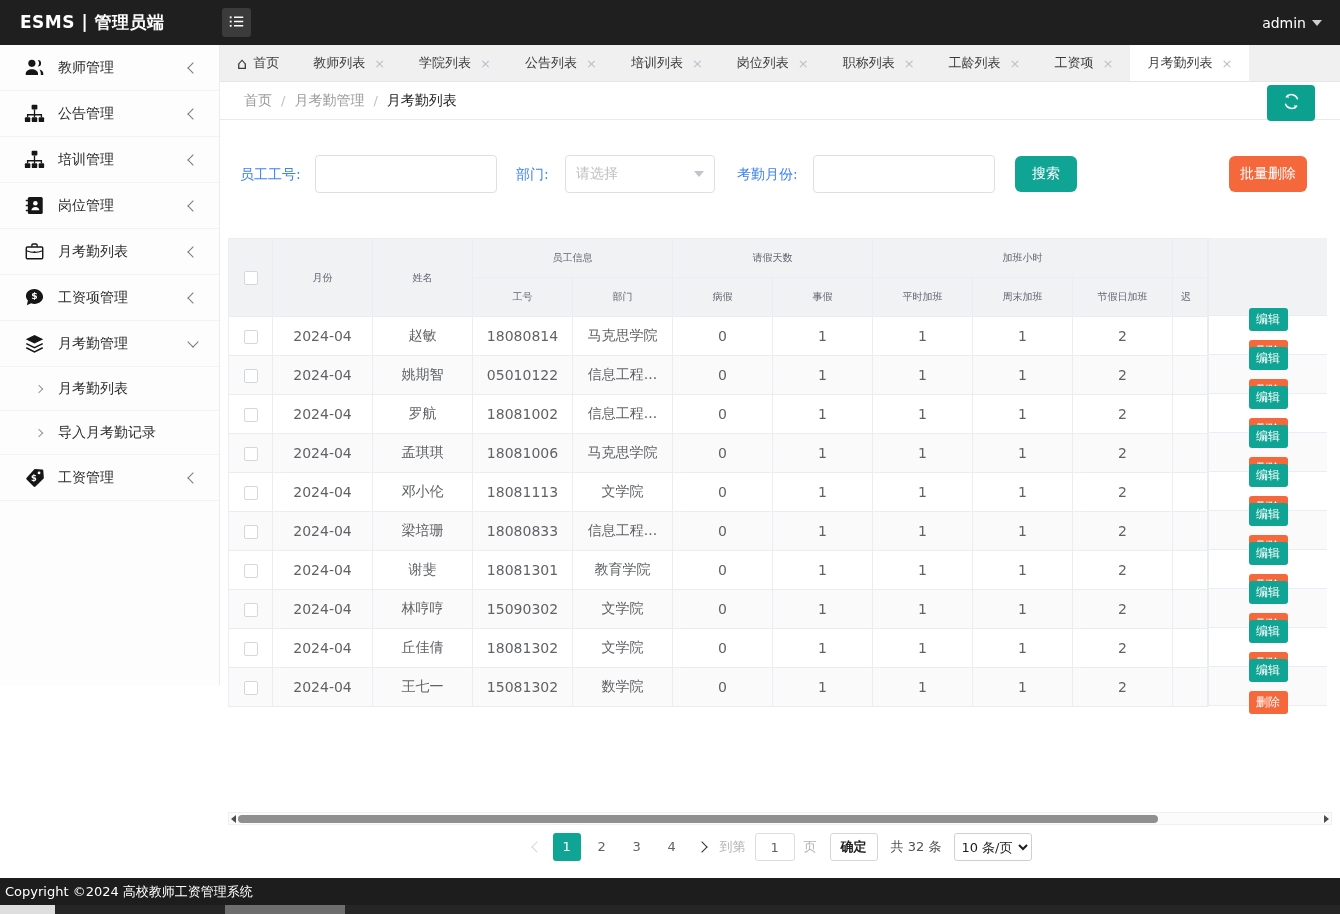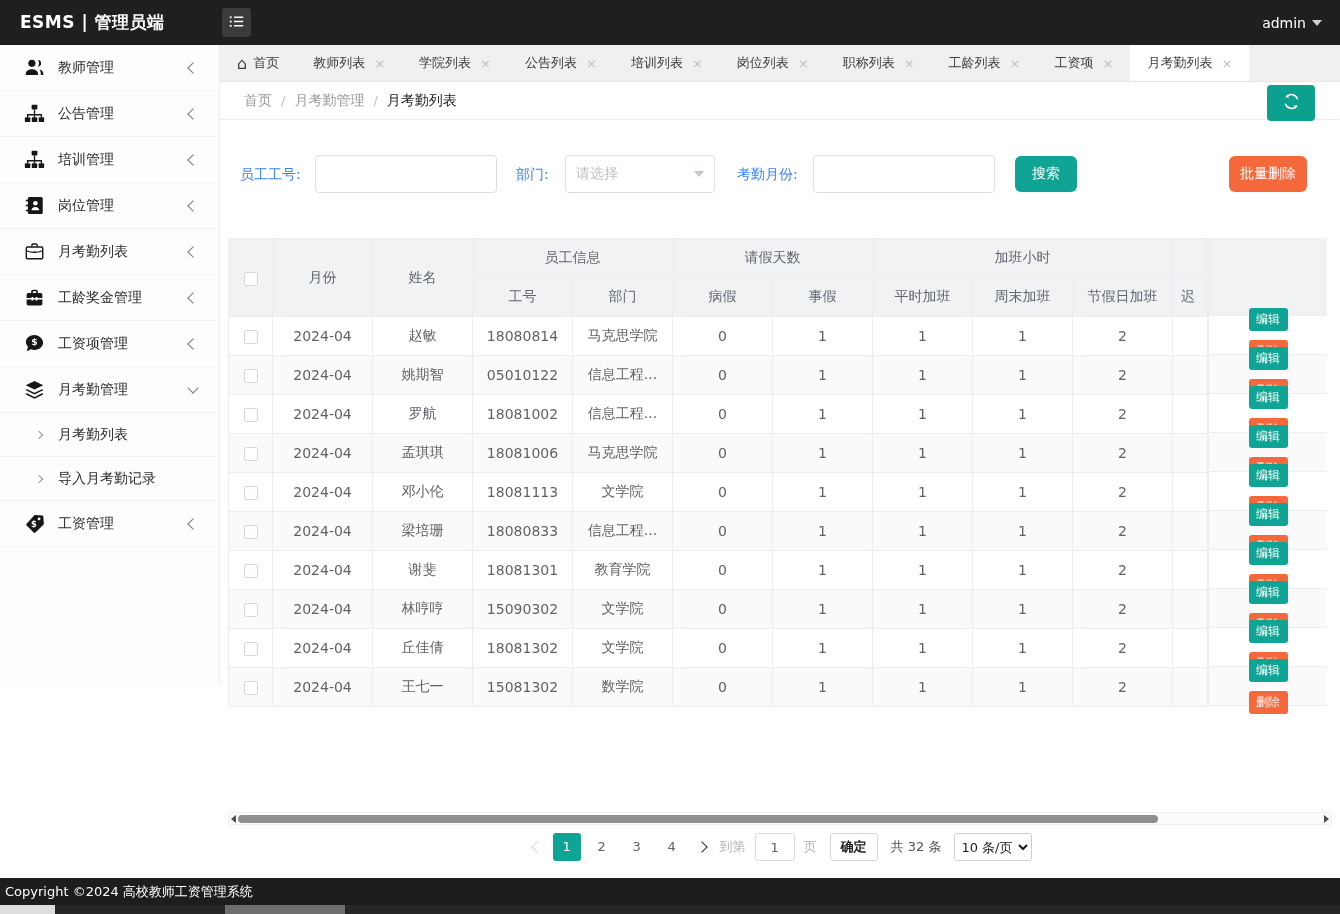--- a/index.html
+++ b/index.html
@@ -47,21 +47,21 @@
   .f-select .ph { flex:1; color:#bfbfbf; font-size:14px; }
   .f-select .caret { border-top-color:#c0c4cc; }
   .btn { border:none; border-radius:6px; color:#fff; font-size:14px; cursor:pointer; font-family:inherit; }
   .search-btn { position:absolute; left:795px; top:1px; width:62px; height:36px; background:#0fa493; }
   .batchdel-btn { position:absolute; left:1009px; top:1px; width:78px; height:36px; background:#f5683c; }
 
   
   .tablewrap { position:absolute; left:8px; top:193px; width:1099px; height:468px; }
   table.grid { border-collapse:collapse; table-layout:fixed; width:979px; }
   .grid th, .grid td { border:1px solid #eaedf2; height:39px; text-align:center; font-weight:normal; overflow:hidden; white-space:nowrap; }
-  .grid th { background:#f1f2f3; color:#5f6670; font-size:14px; }
+  .grid th { background:#f1f2f3; color:#5f6670; font-size:10px; }
   .grid td { color:#606266; font-size:14px; background:#fff; }
   .grid tr.stripe td { background:#fafafa; }
   .grid td.clip, .grid th.clip { text-align:left; padding-left:8px; }
   .cb { width:14px; height:14px; border:1px solid #d3d7de; border-radius:2px; background:#fff; display:inline-block; vertical-align:middle; cursor:pointer; }
 
   .action-col { position:absolute; left:980px; top:0; width:119px; height:468px; border-left:1px solid #eaedf2; background:#fff; }
   .action-head { height:78px; background:#f1f2f3; border-bottom:1px solid #eaedf2; }
   .action-row { height:39px; border-bottom:1px solid #eaedf2; display:flex; align-items:center; justify-content:center; gap:9px; background:#fff;flex-direction:column; }
   .action-row.stripe { background:#fafafa; }
   .mini-btn { width:39px; height:23px; border:none; border-radius:3px; color:#fff; font-size:12px; cursor:pointer; font-family:inherit; line-height:23px; padding:0; }
@@ -177,29 +177,20 @@
           <path d="M2.8 11.2c3 1.2 6.1 1.8 9.2 1.8s6.2-.6 9.2-1.8" stroke-width="1.4"></path>
           <circle cx="12" cy="12.8" r="1" fill="#161616" stroke="none"></circle>
         </svg>
       </span>
       <span class="side-label">月考勤列表</span>
       <span class="chev left"></span>
     </div>
     <div class="side-item">
       <span class="side-icon">
         <svg viewBox="0 0 24 24" fill="#161616">
-          <path d="M8.2 6.8V5a2 2 0 0 1 2-2h3.6a2 2 0 0 1 2 2v1.8h3.2a2 2 0 0 1 2 2v3.7h-5.5v-1.2h-2.1v1.2h-2.8v-1.2H8.5v1.2H3V8.8a2 2 0 0 1 2-2h3.2zm1.9-1.9v1.9h3.8V4.9h-3.8zM3 14.2h5.5v1.2h2.1v-1.2h2.8v1.2h2.1v-1.2H21v4.9a2 2 0 0 1-2 2H5a2 2 0 0 1-2-2v-4.9z"></path>
-        </svg>
-      </span>
-      <span class="side-label">工龄奖金管理</span>
-      <span class="chev left"></span>
-    </div>
-    <div class="side-item">
-      <span class="side-icon">
-        <svg viewBox="0 0 24 24" fill="#161616">
           <path d="M12 2.2C6.6 2.2 2.2 5.8 2.2 10.3c0 2 .9 3.8 2.3 5.2L3.2 20.8l4.9-2.1c1.2.4 2.5.6 3.9.6 5.4 0 9.8-3.6 9.8-8.1S17.4 2.2 12 2.2z"></path>
           <text x="12" y="14" fill="#fff" font-size="10.5" text-anchor="middle" font-family="DejaVu Sans, sans-serif" font-weight="bold">$</text>
         </svg>
       </span>
       <span class="side-label">工资项管理</span>
       <span class="chev left"></span>
     </div>
     <div class="side-item">
       <span class="side-icon">
         <svg viewBox="0 0 24 24" fill="#161616">

